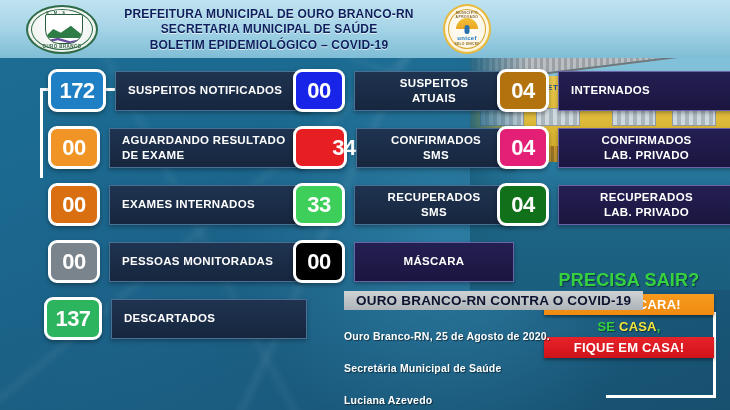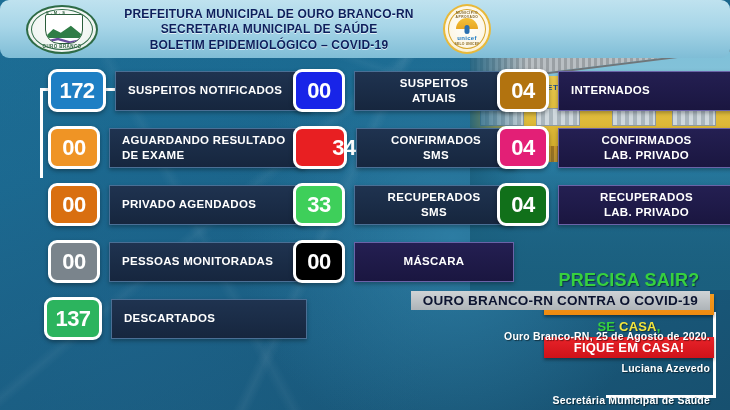--- a/index.html
+++ b/index.html
@@ -24,21 +24,20 @@
       linear-gradient(-40deg,transparent 60%,rgba(255,255,255,.045) 61%,transparent 62%),
       linear-gradient(20deg,transparent 70%,rgba(255,255,255,.035) 71%,transparent 72%);
     pointer-events:none;
   }
 
   
   .header{
     position:absolute;left:0;top:0;width:730px;height:58px;
     background:linear-gradient(180deg,#bfe2ef 0%,#a8d6e8 45%,#7fbdd6 100%);
     z-index:6;
-    border-radius:9px;
   }
   .header-inner{position:relative;width:100%;height:100%;}
   .crest{
     position:absolute;left:26px;top:5px;width:72px;height:49px;border-radius:50%;
     background:radial-gradient(ellipse at 50% 40%,#ffffff 0%,#f2f6f3 60%,#dfe7e0 100%);
     border:2px solid #2e6b46;box-sizing:border-box;overflow:hidden;
   }
   .crest .shield{
     position:absolute;left:17px;top:7px;width:38px;height:30px;
     background:#ffffff;border:1px solid #2b5e3c;box-sizing:border-box;
@@ -207,21 +206,21 @@
   }
   .advice .line2 .g{color:#36d13f;}
   .advice .line2 .y{color:#f3e53c;}
   .advice .home{
     margin-top:3px;background:linear-gradient(180deg,#e8232a,#cf1219);
     color:#ffffff;font-weight:bold;font-size:13px;padding:3px 0;
     box-shadow:0 2px 3px rgba(0,0,0,.4);letter-spacing:.2px;
   }
 
   
-  .footer{position:absolute;left:330px;bottom:4px;width:380px;z-index:6;text-align:right;}
+  .footer{position:absolute;left:344px;bottom:4px;width:380px;z-index:6;text-align:left;}
   .footer .banner{
     display:inline-block;background:linear-gradient(180deg,#cfd3d6,#aeb4b8);
     color:#0c1430;font-weight:bold;font-size:13.5px;padding:2px 12px;
     letter-spacing:.2px;
   }
   .footer .ln{
     color:#ffffff;font-weight:bold;font-size:10.5px;margin-top:20px;
     text-shadow:1px 1px 1px rgba(0,0,0,.5);letter-spacing:.2px;
   }
 </style>
@@ -305,21 +304,21 @@
           <div class="label center" style="width: 160px;">CONFIRMADOS<br>SMS</div>
         </div>
         <div class="cell" style="left: 497px;">
           <div class="badge" style="background: rgb(227, 31, 118);">04</div>
           <div class="label navy center" style="width: 177px;">CONFIRMADOS<br>LAB. PRIVADO</div>
         </div>
       </div>
       <div class="row">
         <div class="cell" style="left: 48px;">
           <div class="badge" style="background: rgb(217, 111, 16);">00</div>
-          <div class="label" style="width: 196px;">PRIVADO AGENDADOS</div>
+          <div class="label" style="width: 196px;">EXAMES INTERNADOS</div>
         </div>
         <div class="cell" style="left: 293px;">
           <div class="badge" style="background: rgb(62, 207, 90);">33</div>
           <div class="label center" style="width: 160px;">RECUPERADOS<br>SMS</div>
         </div>
         <div class="cell" style="left: 497px;">
           <div class="badge" style="background: rgb(17, 112, 26);">04</div>
           <div class="label navy center" style="width: 177px;">RECUPERADOS<br>LAB. PRIVADO</div>
         </div>
       </div>
@@ -346,17 +345,17 @@
     <div class="mask">USE MÁSCARA!</div>
     <div class="line2">
       <span class="g">SE </span><span class="y">CASA</span><span class="g">,</span>
     </div>
     <div class="home">FIQUE EM CASA!</div>
   </div>
 
   <div class="footer">
     <div class="banner">OURO BRANCO-RN CONTRA O COVID-19</div>
     <div class="ln">Ouro Branco-RN, 25 de Agosto de 2020.</div>
+    <div class="ln">Secretária Municipal de Saúde</div>
     <div class="ln">Luciana Azevedo</div>
-    <div class="ln">Secretária Municipal de Saúde</div>
   </div>
 
 </div>
 
 </body></html>

